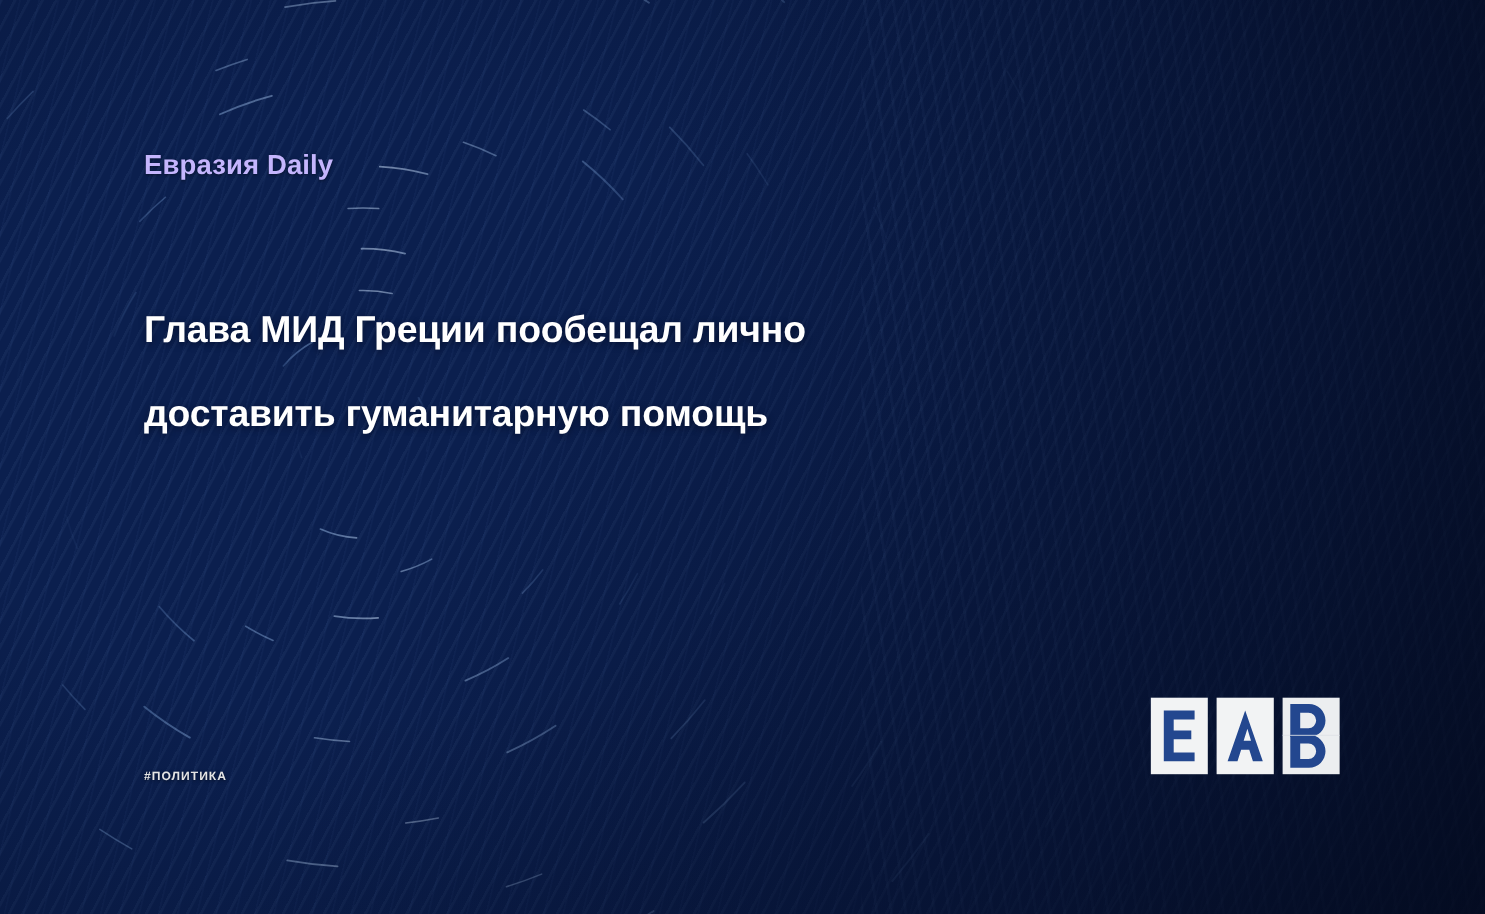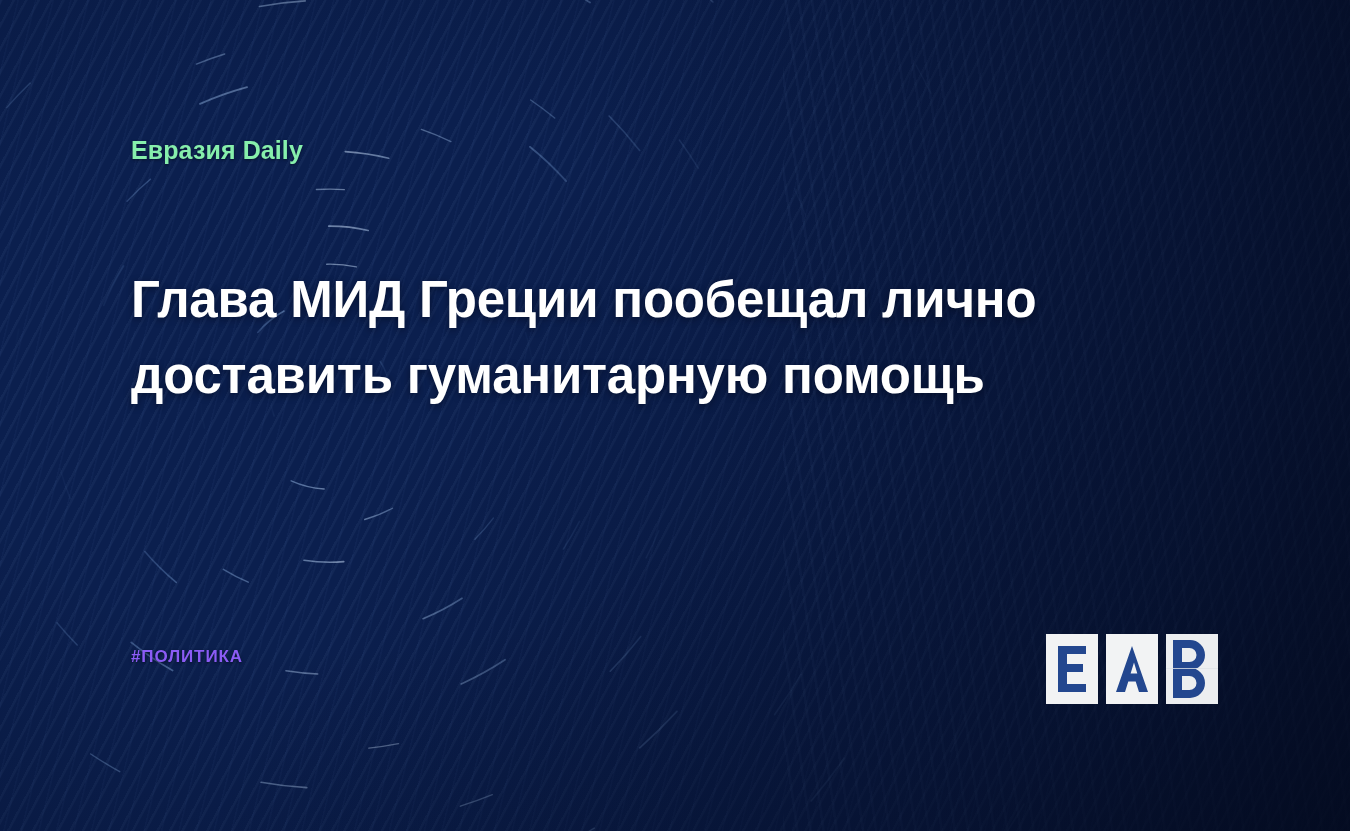--- a/index.html
+++ b/index.html
@@ -93,48 +93,48 @@
   }
 
   
   .brand {
     position: absolute;
     left: 131px;
     top: 136px;
     font-size: 25px;
     font-weight: 700;
     letter-spacing: 0.1px;
-    color: #86efac;
+    color: #c4b5fd;
     text-shadow: 0 1px 3px rgba(0,0,0,0.45);
     white-space: nowrap;
   }
 
   .headline {
     position: absolute;
     left: 131px;
     top: 262px;
     width: 990px;
     margin: 0;
-    font-size: 51px;
+    font-size: 34px;
     font-weight: 700;
     line-height: 76px;
     letter-spacing: -0.2px;
     color: #ffffff;
     text-shadow: 0 2px 7px rgba(2,8,26,0.55);
   }
   .headline .ln { display: block; white-space: nowrap; }
 
   .tag {
     position: absolute;
     left: 131px;
-    top: 647px;
-    font-size: 17px;
+    top: 700px;
+    font-size: 11px;
     font-weight: 700;
     letter-spacing: 0.9px;
-    color: #8b5cf6;
+    color: #e5e5e5;
     text-shadow: 0 1px 3px rgba(0,0,0,0.5);
     white-space: nowrap;
   }
 
   
   .logo {
     position: absolute;
     left: 1046px;
     top: 634px;
     width: 172px;

